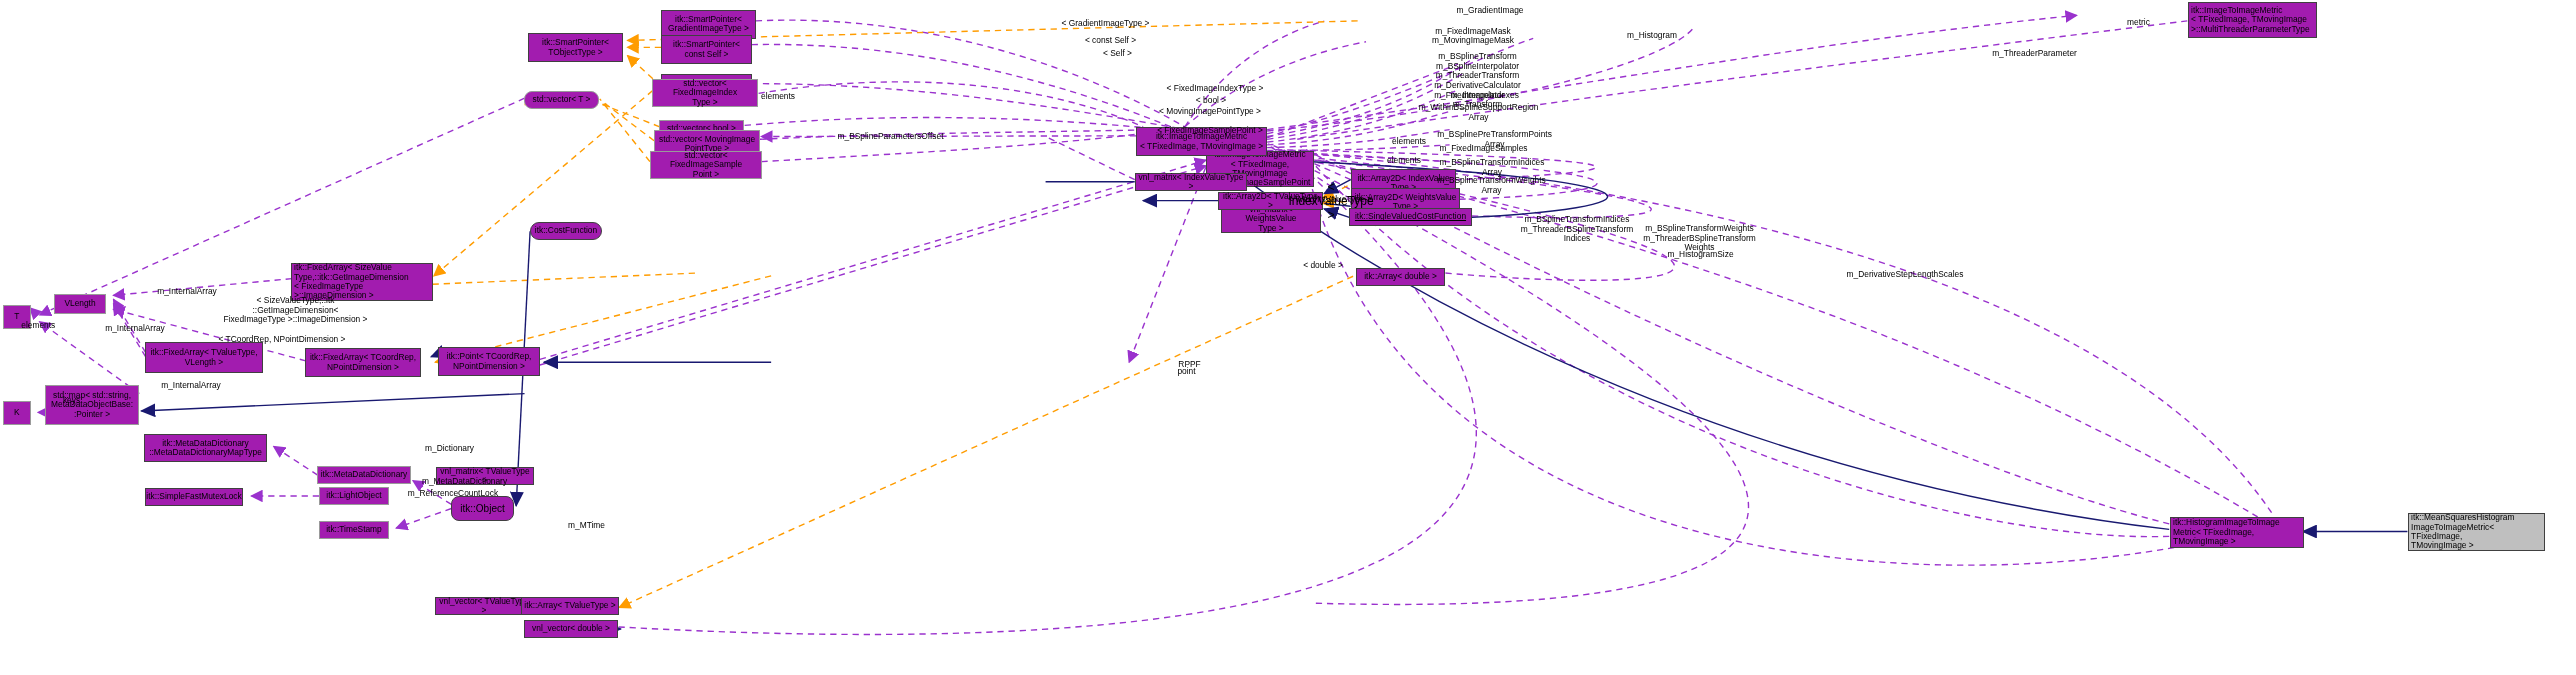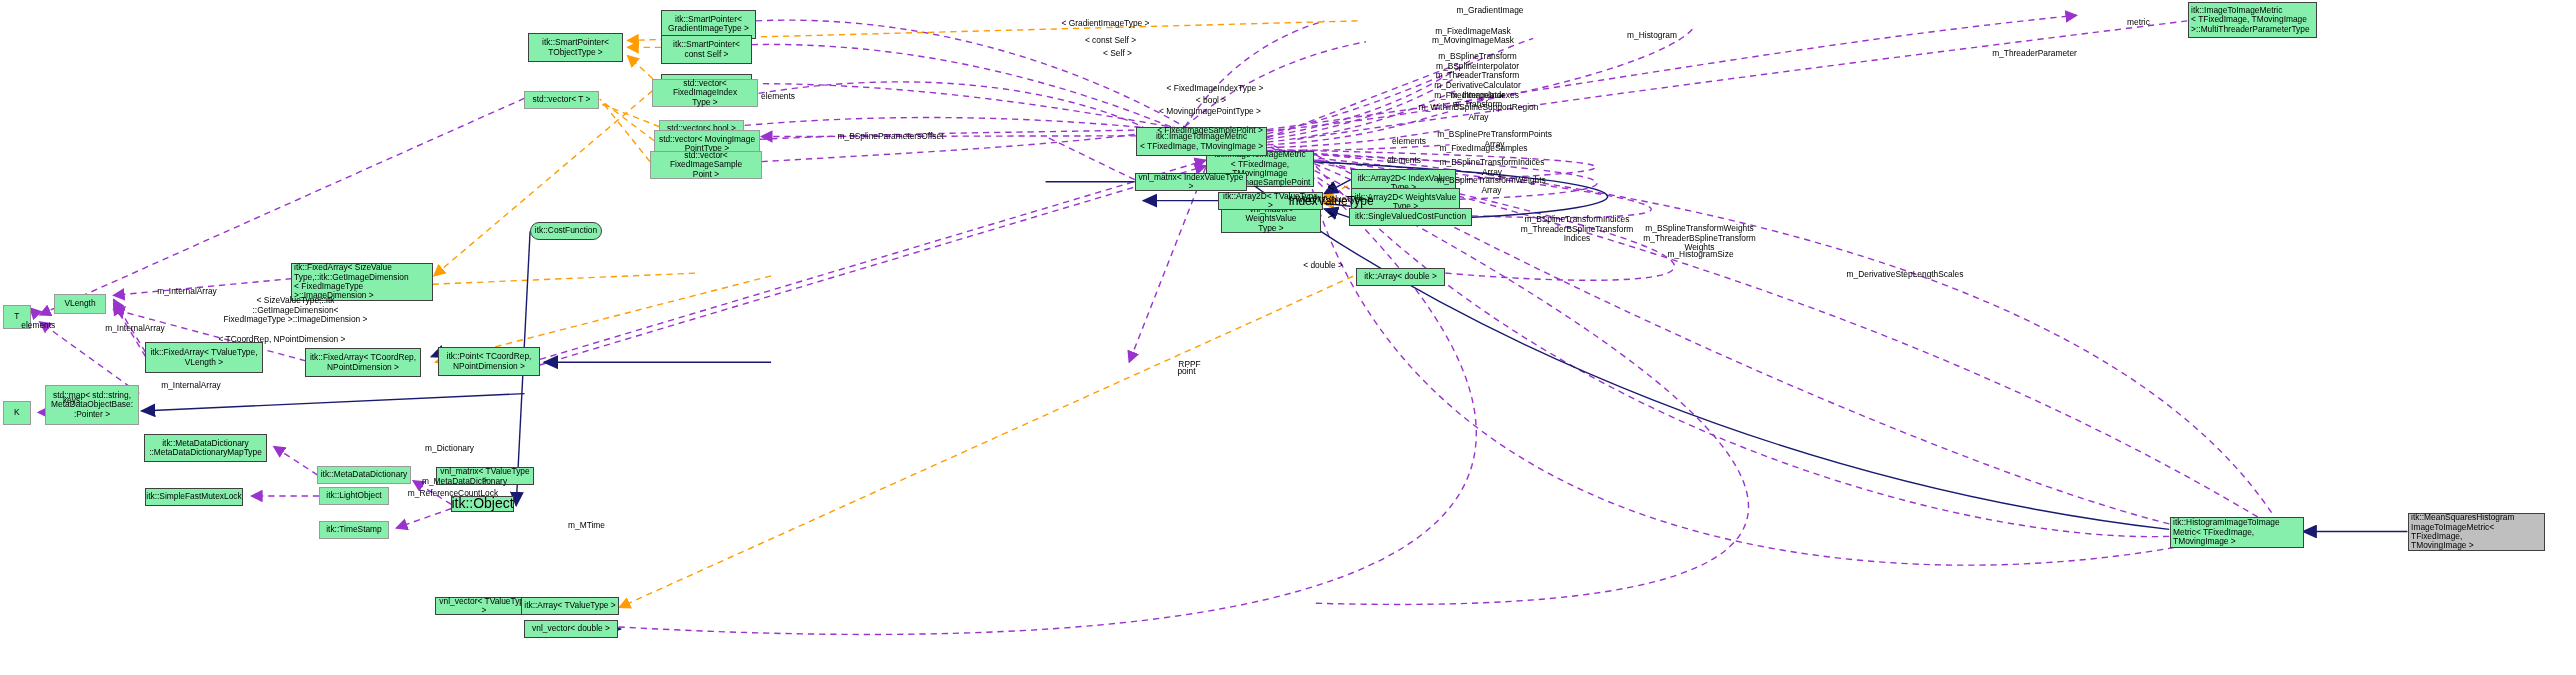--- a/index.html
+++ b/index.html
@@ -24,21 +24,21 @@
     height: 675px;
     pointer-events: none;
   }
   .node {
     position: absolute;
     box-sizing: border-box;
     display: flex;
     align-items: center;
     justify-content: center;
     text-align: center;
-    background: #86efac;
+    background: #a21caf;
     border: 0.7px solid #404040;
     color: #000000;
     line-height: 1.12;
     white-space: pre-line;
     padding: 0.7px 2.1px;
     z-index: 5;
   }
   .node.thick { border: 1.4px solid #404040; }
   .node.thin  { border: 0.7px solid #9a9a9a; }
   .node.filled { background: #bfbfbf; border: 1.4px solid #404040; }
@@ -184,30 +184,30 @@
 &lt; FixedImageType &gt;::ImageDimension &gt;</div>
       <div class="node thick" style="left: 305px; top: 348px; width: 116px; height: 29px; font-size: 8.4px;">itk::FixedArray&lt; TCoordRep,
 NPointDimension &gt;</div>
       <div class="node thin" style="left: 317px; top: 466px; width: 94px; height: 18px; font-size: 8.4px;">itk::MetaDataDictionary</div>
       <div class="node thin" style="left: 319px; top: 487px; width: 70px; height: 18px; font-size: 8.4px;">itk::LightObject</div>
       <div class="node thin" style="left: 319px; top: 521px; width: 70px; height: 18px; font-size: 8.4px;">itk::TimeStamp</div>
       <div class="node thick" style="left: 435px; top: 597px; width: 98px; height: 18px; font-size: 8.4px;">vnl_vector&lt; TValueType &gt;</div>
       <div class="node thick" style="left: 436px; top: 467px; width: 98px; height: 18px; font-size: 8.4px;">vnl_matrix&lt; TValueType &gt;</div>
       <div class="node thick" style="left: 438px; top: 347px; width: 102px; height: 29px; font-size: 8.4px;">itk::Point&lt; TCoordRep,
 NPointDimension &gt;</div>
-      <div class="node thick" style="left: 451px; top: 496px; width: 63px; height: 16px; font-size: 14px;">itk::Object</div>
+      <div class="node thick" style="left: 451px; top: 496px; width: 63px; height: 25px; font-size: 10px; border-radius: 8px;">itk::Object</div>
       <div class="node thick" style="left: 524px; top: 620px; width: 94px; height: 18px; font-size: 8.4px;">vnl_vector&lt; double &gt;</div>
       <div class="node thick" style="left: 528px; top: 33px; width: 95px; height: 29px; font-size: 8.4px;">itk::SmartPointer&lt;
 TObjectType &gt;</div>
       <div class="node thick" style="left: 1206px; top: 151px; width: 108px; height: 36px; font-size: 8.4px;">itk::ImageToImageMetric
 &lt; TFixedImage, TMovingImage
 &gt;::FixedImageSamplePoint</div>
       <div class="node thick" style="left: 530px; top: 222px; width: 72px; height: 18px; font-size: 8.4px; border-radius: 9px;">itk::CostFunction</div>
       <div class="node thick" style="left: 521px; top: 597px; width: 98px; height: 18px; font-size: 8.4px;">itk::Array&lt; TValueType &gt;</div>
-      <div class="node thin" style="left: 524px; top: 91px; width: 75px; height: 18px; font-size: 8.4px;">std::vector&lt; T &gt;</div>
+      <div class="node thin" style="left: 524px; top: 91px; width: 75px; height: 18px; font-size: 8.4px; border-radius: 8px;">std::vector&lt; T &gt;</div>
       <div class="node thick" style="left: 1135px; top: 173px; width: 112px; height: 18px; font-size: 8.4px;">vnl_matrix&lt; IndexValueType &gt;</div>
       <div class="node thick" style="left: 1221px; top: 205px; width: 100px; height: 28px; font-size: 8.4px;">vnl_matrix&lt; WeightsValue
 Type &gt;</div>
       <div class="node thick" style="left: 1218px; top: 192px; width: 105px; height: 18px; font-size: 8.4px;">itk::Array2D&lt; TValueType &gt;</div>
       <div class="node thick" style="left: 661px; top: 9.8px; width: 95px; height: 29px; font-size: 8.4px;">itk::SmartPointer&lt;
 GradientImageType &gt;</div>
       <div class="node thick" style="left: 661px; top: 35px; width: 91px; height: 29px; font-size: 8.4px;">itk::SmartPointer&lt;
 const Self &gt;</div>
       <div class="node thick" style="left: 661px; top: 74px; width: 91px; height: 29px; font-size: 8.4px;">itk::SmartPointer&lt;
 Self &gt;</div>
@@ -217,21 +217,21 @@
       <div class="node thin" style="left: 654px; top: 130px; width: 106px; height: 28px; font-size: 8.4px;">std::vector&lt; MovingImage
 PointType &gt;</div>
       <div class="node thin" style="left: 650px; top: 151px; width: 112px; height: 28px; font-size: 8.4px;">std::vector&lt; FixedImageSample
 Point &gt;</div>
       <div class="node thick" style="left: 1136px; top: 127px; width: 131px; height: 29px; font-size: 8.4px;">itk::ImageToImageMetric
 &lt; TFixedImage, TMovingImage &gt;</div>
       <div class="node thick" style="left: 1351px; top: 169px; width: 105px; height: 28px; font-size: 8.4px;">itk::Array2D&lt; IndexValue
 Type &gt;</div>
       <div class="node thick" style="left: 1351px; top: 188px; width: 109px; height: 28px; font-size: 8.4px;">itk::Array2D&lt; WeightsValue
 Type &gt;</div>
-      <div class="node thick" style="left: 1349px; top: 208px; width: 123px; height: 18px; font-size: 8.4px;">itk::SingleValuedCostFunction</div>
+      <div class="node thick" style="left: 1349px; top: 208px; width: 123px; height: 18px; font-size: 8.4px; text-decoration: underline;">itk::SingleValuedCostFunction</div>
       <div class="node thick" style="left: 1356px; top: 268px; width: 89px; height: 18px; font-size: 8.4px;">itk::Array&lt; double &gt;</div>
       <div class="node thick leftal" style="left: 2188px; top: 2.1px; width: 129px; height: 36px; font-size: 8.4px;">itk::ImageToImageMetric
 &lt; TFixedImage, TMovingImage
 &gt;::MultiThreaderParameterType</div>
       <div class="node thick leftal" style="left: 2170px; top: 517px; width: 134px; height: 31px; font-size: 8.4px;">itk::HistogramImageToImage
 Metric&lt; TFixedImage, TMovingImage &gt;</div>
       <div class="node filled leftal" style="left: 2408px; top: 513px; width: 137px; height: 38px; font-size: 8.4px;">itk::MeanSquaresHistogram
 ImageToImageMetric&lt; TFixedImage,
 TMovingImage &gt;</div>
     </div>

